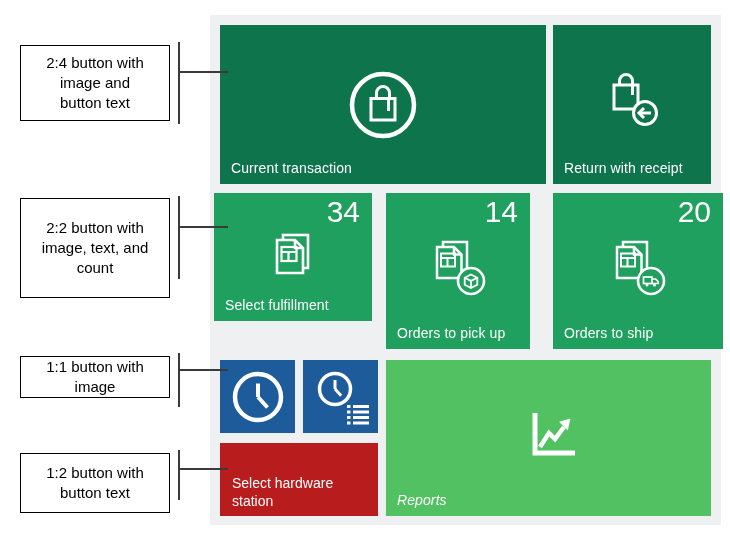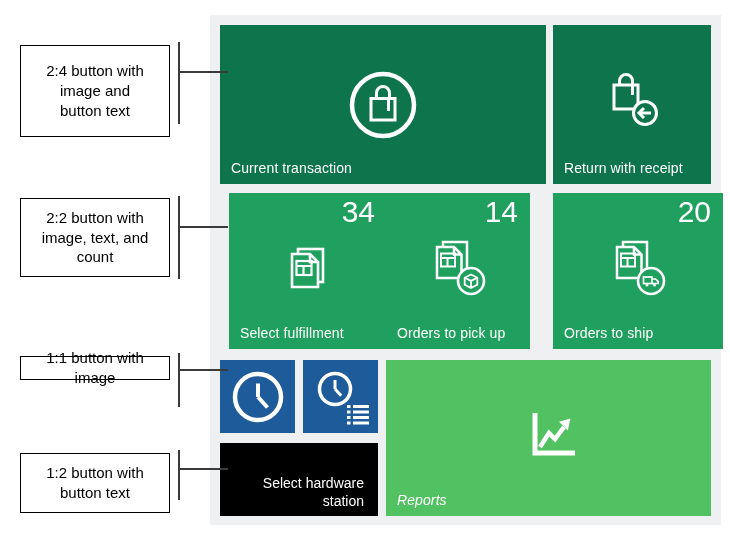--- a/index.html
+++ b/index.html
@@ -53,21 +53,21 @@
   }
   .tile {
     position: absolute;
     color: #fff;
     cursor: pointer;
   }
   .tile-dark-green   { background: #0e744b; }
   .tile-med-green    { background: #1fa05e; }
   .tile-light-green  { background: #52c161; font-style: italic; }
   .tile-dark-blue    { background: #1d5b9a; }
-  .tile-bright-blue  { background: #000000; text-align: right; }
+  .tile-bright-blue  { background: #b91c1c; }
   .tile-label {
     position: absolute;
     left: 11px;
     bottom: 8px;
     font-size: 14px;
     color: #fff;
     letter-spacing: 0.1px;
   }
   .tile-count {
     position: absolute;
@@ -93,31 +93,31 @@
     line-height: 1.3;
     color: #fff;
   }
   svg { display: block; }
 </style>
 </head>
 <body>
 
 <div class="stage">
 
-  <div class="ann-box" style="top:45px;height:92px">
+  <div class="ann-box" style="top:45px;height:76px">
     <span>2:4 button with
 image and
 button text</span>
   </div>
-  <div class="ann-box" style="top:198px;height:79px">
+  <div class="ann-box" style="top:198px;height:100px">
     <span>2:2 button with
 image, text, and
 count</span>
   </div>
-  <div class="ann-box" style="top:356px;height:24px">
+  <div class="ann-box" style="top:356px;height:42px">
     <span>1:1 button with
 image</span>
   </div>
   <div class="ann-box" style="top:453px;height:60px">
     <span>1:2 button with
 button text</span>
   </div>
 
   <div class="conn-v" style="left:178px;top:42px;height:82px"></div>
   <div class="conn-h" style="left:179px;top:71px;width:49px"></div>
@@ -149,21 +149,21 @@
           <path d="M17.5 16 v-4 a6.5 6.5 0 0 1 13 0 V16" stroke-width="3"></path>
           <path d="M30.5 16 V26" stroke-width="3"></path>
           <circle cx="43" cy="44" r="11.5" stroke-width="3" fill="#0e744b"></circle>
           <path d="M49 44 H37.5" stroke-width="3"></path>
           <path d="M42 39 l-5 5 5 5" stroke-width="3"></path>
         </svg>
       </span>
       <span class="tile-label">Return with receipt</span>
     </div>
 
-    <div class="tile tile-med-green" style="left:19px;top:178px;width:158px;height:156px">
+    <div class="tile tile-med-green" style="left:4px;top:178px;width:158px;height:128px">
       <span class="tile-count">34</span>
       <span class="tile-icon">
         <svg width="50" height="50" viewBox="0 0 50 50" fill="none" stroke="#fff">
           <rect x="15" y="6" width="25" height="33" stroke-width="2.6"></rect>
           <path d="M9 11 h18 l8 8 v25 h-26 z" fill="#1fa05e" stroke-width="2.6"></path>
           <path d="M27 11 v8 h8" stroke-width="2.6"></path>
           <rect x="13.5" y="18" width="15" height="14" stroke-width="2.2"></rect>
           <path d="M13.5 23 H28.5 M20.5 23 V32" stroke-width="2.2"></path>
         </svg>
       </span>

